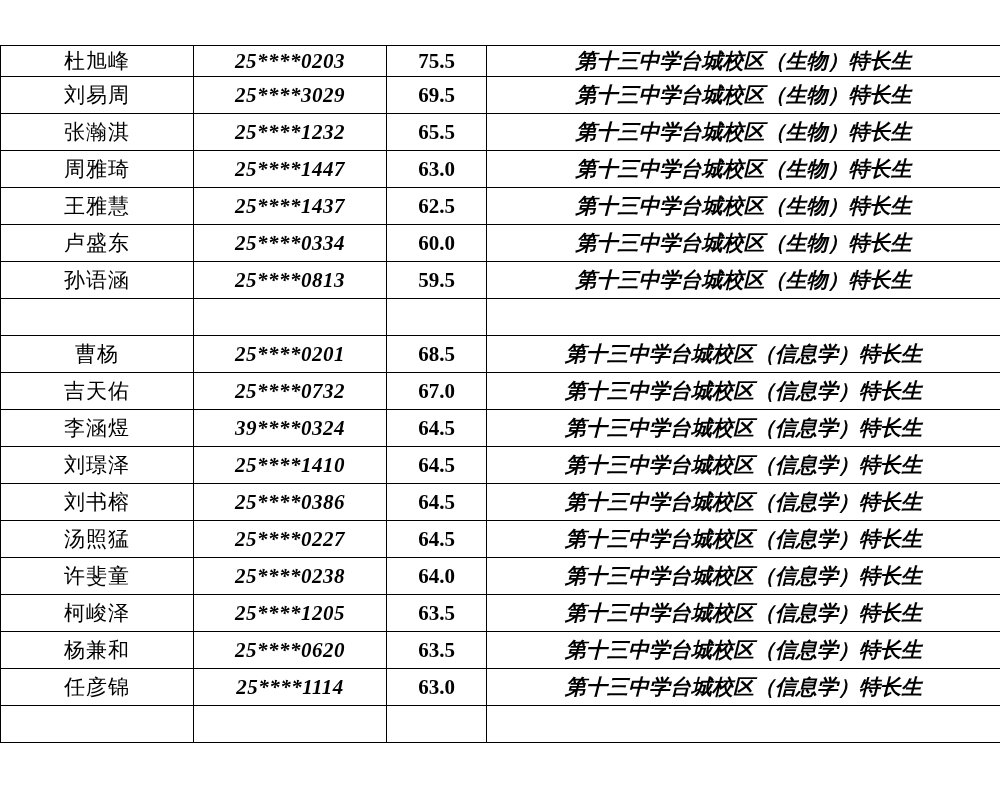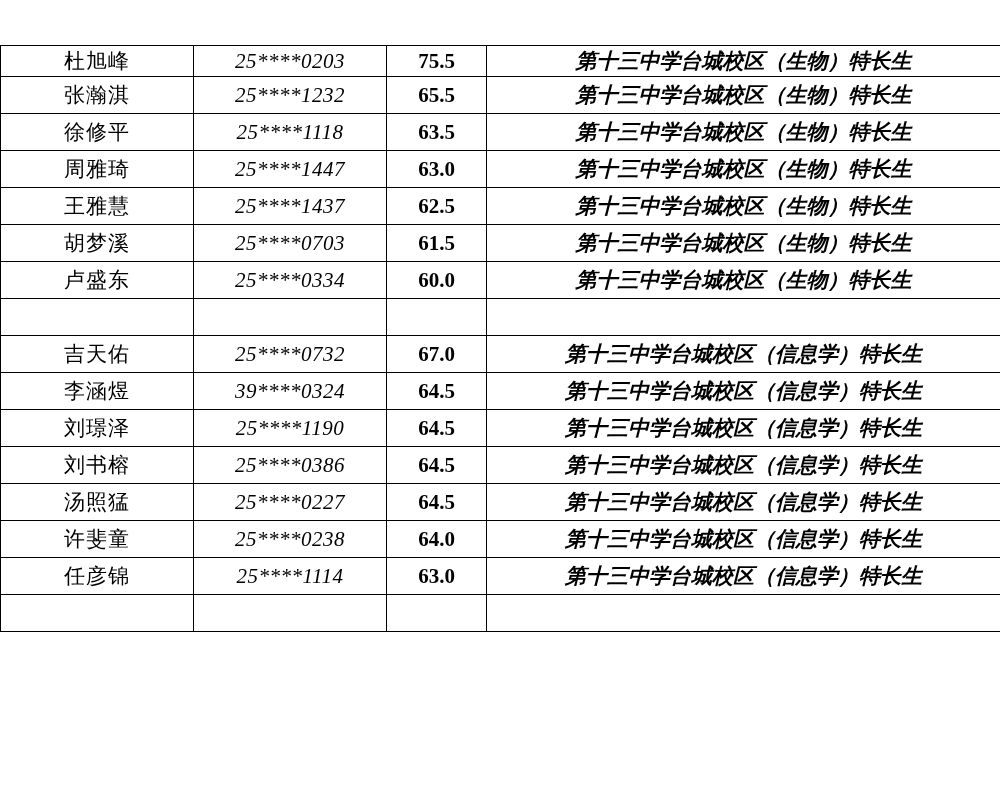--- a/index.html
+++ b/index.html
@@ -45,21 +45,21 @@
   col.c-score  { width: 100px; }
   col.c-note   { width: 514px; }
 
   td.name {
     font-size: 22px;
     letter-spacing: 1px;
   }
   td.id {
     font-family: "Liberation Serif", "DejaVu Serif", serif;
     font-size: 21px;
-    font-weight: normal;
+    font-weight: bold;
     font-style: italic;
     letter-spacing: 0.5px;
   }
   td.score {
     font-size: 21px;
     font-weight: bold;
   }
   td.note {
     font-size: 21px;
     font-weight: bold;
@@ -119,90 +119,96 @@
     </colgroup>
     <tbody>
 
       <tr class="first">
         <td class="name">杜旭峰</td>
         <td class="id">25****0203</td>
         <td class="score">75.5</td>
         <td class="note">第十三中学台城校区（生物）特长生</td>
       </tr>
 
+      <tr>
+        <td class="name">刘易周</td>
+        <td class="id">25****3029</td>
+        <td class="score">69.5</td>
+        <td class="note">第十三中学台城校区（生物）特长生</td>
+      </tr>
 
       <tr>
         <td class="name">张瀚淇</td>
         <td class="id">25****1232</td>
         <td class="score">65.5</td>
         <td class="note">第十三中学台城校区（生物）特长生</td>
       </tr>
 
-      <tr>
-        <td class="name">徐修平</td>
-        <td class="id">25****1118</td>
-        <td class="score">63.5</td>
-        <td class="note">第十三中学台城校区（生物）特长生</td>
-      </tr>
 
       <tr>
         <td class="name">周雅琦</td>
         <td class="id">25****1447</td>
         <td class="score">63.0</td>
         <td class="note">第十三中学台城校区（生物）特长生</td>
       </tr>
 
       <tr>
         <td class="name">王雅慧</td>
         <td class="id">25****1437</td>
         <td class="score">62.5</td>
         <td class="note">第十三中学台城校区（生物）特长生</td>
       </tr>
 
-      <tr>
-        <td class="name">胡梦溪</td>
-        <td class="id">25****0703</td>
-        <td class="score">61.5</td>
-        <td class="note">第十三中学台城校区（生物）特长生</td>
-      </tr>
 
 
       <tr>
         <td class="name">卢盛东</td>
         <td class="id">25****0334</td>
         <td class="score">60.0</td>
         <td class="note">第十三中学台城校区（生物）特长生</td>
       </tr>
 
+      <tr>
+        <td class="name">孙语涵</td>
+        <td class="id">25****0813</td>
+        <td class="score">59.5</td>
+        <td class="note">第十三中学台城校区（生物）特长生</td>
+      </tr>
 
       <tr class="blank">
         <td class="name"></td>
         <td class="id"></td>
         <td class="score"></td>
         <td class="note"></td>
       </tr>
 
+      <tr>
+        <td class="name">曹杨</td>
+        <td class="id">25****0201</td>
+        <td class="score">68.5</td>
+        <td class="note">第十三中学台城校区（信息学）特长生</td>
+      </tr>
 
       <tr>
         <td class="name">吉天佑</td>
         <td class="id">25****0732</td>
         <td class="score">67.0</td>
         <td class="note">第十三中学台城校区（信息学）特长生</td>
       </tr>
 
       <tr>
         <td class="name">李涵煜</td>
         <td class="id">39****0324</td>
         <td class="score">64.5</td>
         <td class="note">第十三中学台城校区（信息学）特长生</td>
       </tr>
 
       <tr>
         <td class="name">刘璟泽</td>
-        <td class="id">25****1190</td>
+        <td class="id">25****1410</td>
         <td class="score">64.5</td>
         <td class="note">第十三中学台城校区（信息学）特长生</td>
       </tr>
 
       <tr>
         <td class="name">刘书榕</td>
         <td class="id">25****0386</td>
         <td class="score">64.5</td>
         <td class="note">第十三中学台城校区（信息学）特长生</td>
       </tr>
@@ -214,21 +220,33 @@
         <td class="note">第十三中学台城校区（信息学）特长生</td>
       </tr>
 
       <tr>
         <td class="name">许斐童</td>
         <td class="id">25****0238</td>
         <td class="score">64.0</td>
         <td class="note">第十三中学台城校区（信息学）特长生</td>
       </tr>
 
-
+      <tr>
+        <td class="name">柯峻泽</td>
+        <td class="id">25****1205</td>
+        <td class="score">63.5</td>
+        <td class="note">第十三中学台城校区（信息学）特长生</td>
+      </tr>
+
+      <tr>
+        <td class="name">杨兼和</td>
+        <td class="id">25****0620</td>
+        <td class="score">63.5</td>
+        <td class="note">第十三中学台城校区（信息学）特长生</td>
+      </tr>
 
       <tr>
         <td class="name">任彦锦</td>
         <td class="id">25****1114</td>
         <td class="score">63.0</td>
         <td class="note">第十三中学台城校区（信息学）特长生</td>
       </tr>
 
       <tr class="blank">
         <td class="name"></td>

